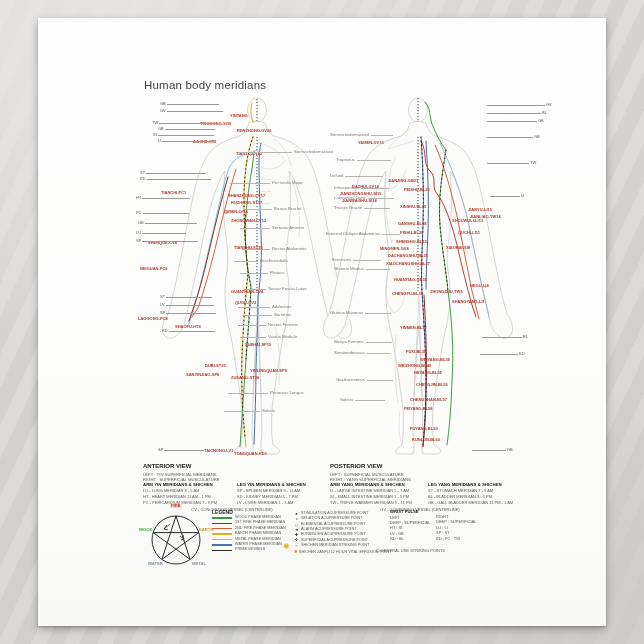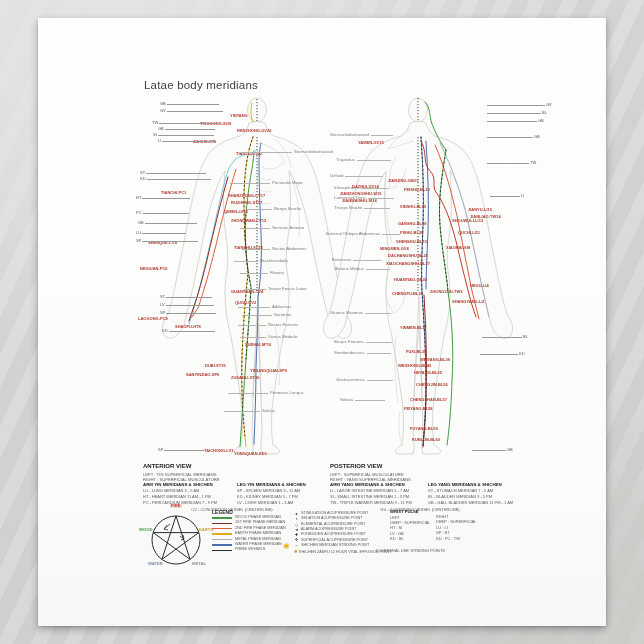--- a/index.html
+++ b/index.html
@@ -53,21 +53,21 @@
   .mer{fill:none;stroke-width:1;stroke-linecap:round;}
   .dots{fill:none;stroke:#2e2e2e;stroke-width:1.1;stroke-dasharray:0.7 3.4;stroke-linecap:round;}
   .cvline{stroke:#2e2e2e;stroke-width:0.9;stroke-dasharray:1.2 1.8;}
   .innerleg{fill:none;stroke:#c6c5c2;stroke-width:0.6;}
 </style>
 </head>
 <body>
 
 <div class="card"></div>
 
-<div class="title">Latae body meridians</div>
+<div class="title">Human body meridians</div>
 
 <svg style="left:157px;top:95px;" width="200" height="365" viewBox="0 0 200 365">
   <ellipse class="outline" cx="100" cy="15" rx="9.5" ry="12"></ellipse>
   <path class="outline" d="M92,28 C90,34 88,38 83,41 C72,44 62,48 55,55 C47,63 43,75 39,89 C35,105 31,125 27,147 C23,167 19,187 15,205 L11,219 C5,227 3,237 9,242 C15,246 23,240 27,230 L32,209 C37,189 41,169 45,149 C49,129 53,111 59,95 C62,86 65,80 68,76 C66,96 66,116 68,134 C70,150 72,162 70,176 C66,196 68,218 74,242 C78,264 82,290 85,314 C86,332 85,344 84,350 C77,354 75,358 81,359 L95,359 C97,354 96,346 95,338 L96,302 C97,277 99,252 101,230 C102,252 103,277 104,302 L105,338 C104,346 103,354 105,359 L119,359 C125,358 123,354 116,350 C115,344 114,332 115,314 C118,290 122,264 126,242 C132,218 134,196 130,176 C128,162 130,150 132,134 C134,116 134,96 132,76 C135,80 138,86 141,95 C147,111 151,129 155,149 C159,169 163,189 168,209 L173,230 C177,240 185,246 191,242 C197,237 195,227 189,219 L185,205 C181,187 177,167 173,147 C169,125 165,105 161,89 C157,75 153,63 145,55 C138,48 128,44 117,41 C112,38 110,34 108,28 C103,26 97,26 92,28 Z"></path>
   <path class="innerleg" d="M101,200 L96,302 M101,200 L104,302"></path>
   <path class="mus" d="M102,48 C112,50 122,56 128,66 C122,74 112,76 104,72 M104,84 Q110,86 114,84 M104,96 Q110,98 114,96 M104,108 Q110,110 114,108 M132,76 C140,96 144,120 142,142 M118,230 C122,250 124,270 122,290 M117,44 C126,50 132,60 134,72"></path>
   <line class="cvline" x1="100" y1="42" x2="100" y2="196"></line>
   <path class="cvline" fill="none" d="M100,4 L100,26"></path>
   <path class="mer" stroke="#dfae1f" d="M95,8 C93,16 94,22 96,27 M96,42 C90,58 87,80 87,105 C87,135 89,158 91,178 C88,205 86,235 85,262 C84,295 86,322 88,342 L89,352"></path>
   <path class="mer" stroke="#3f9b3f" d="M83,352 C85,322 87,292 89,264 C91,237 93,212 94,192 C89,168 87,142 89,118 C91,98 93,84 95,74 C96,66 97,60 97,56"></path>

